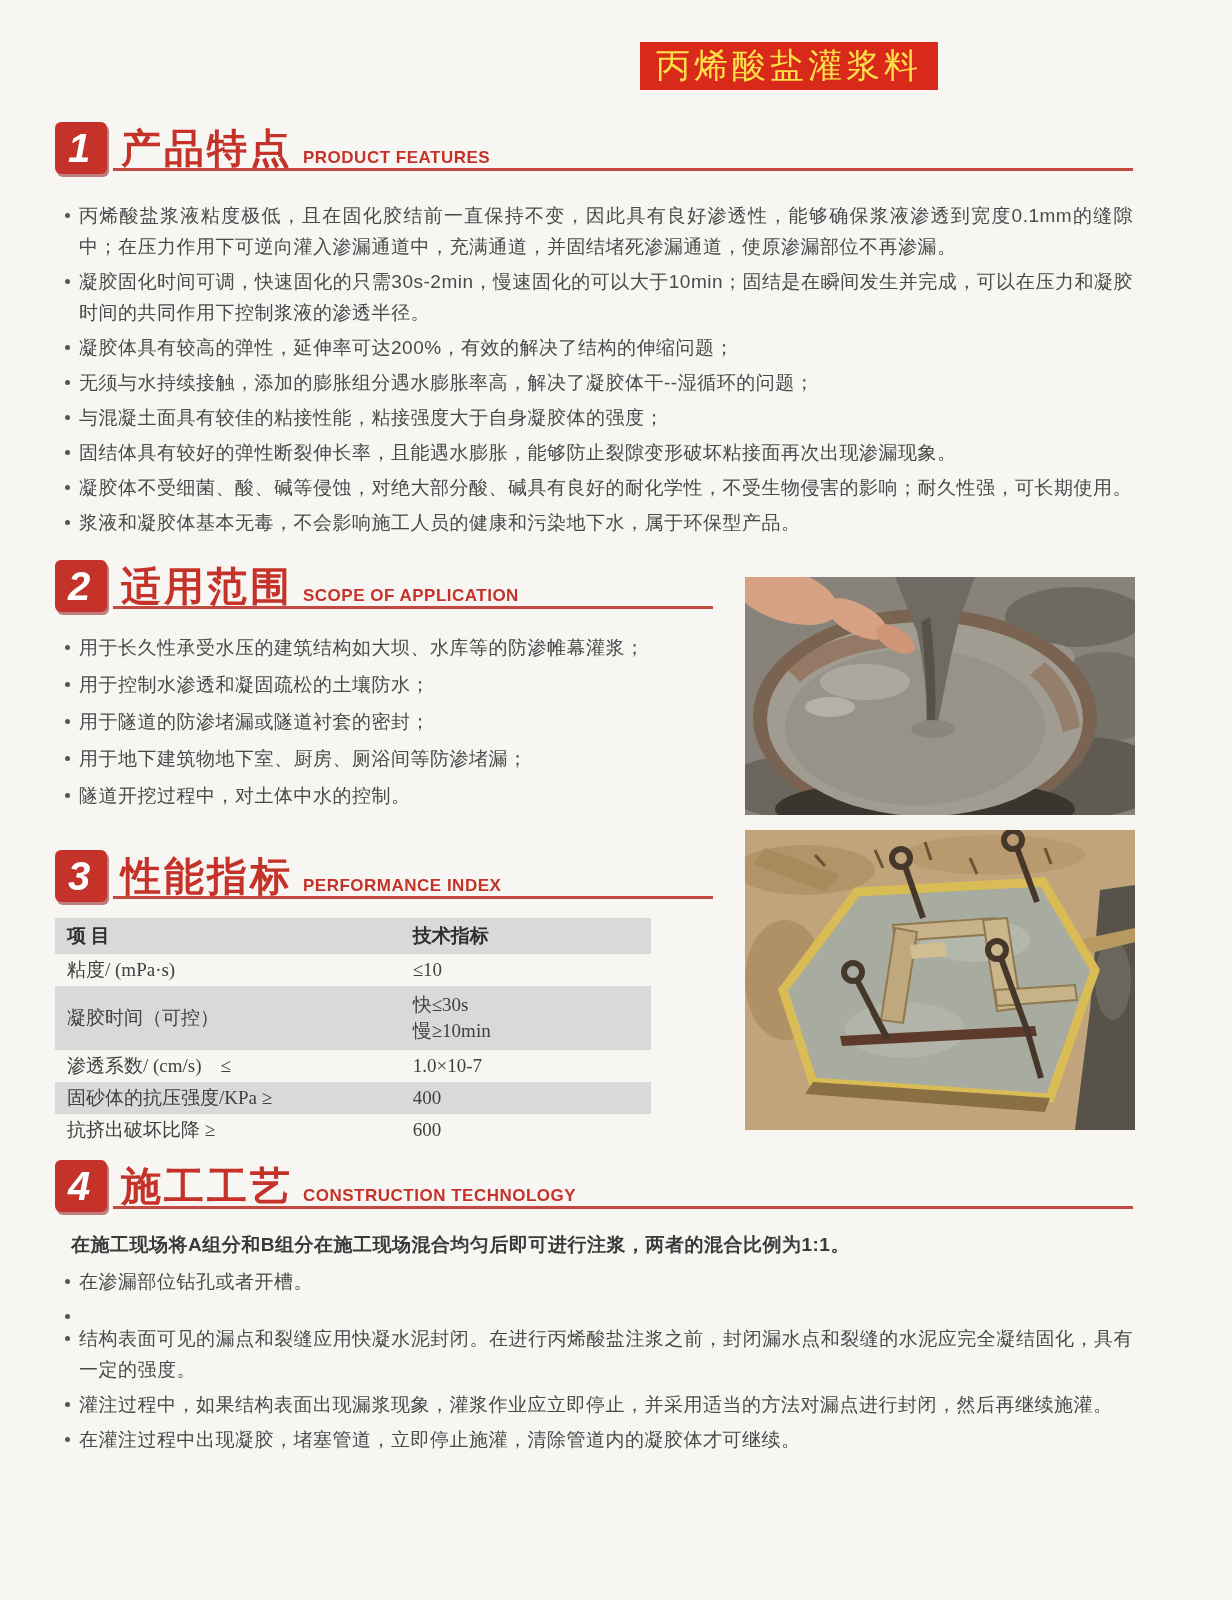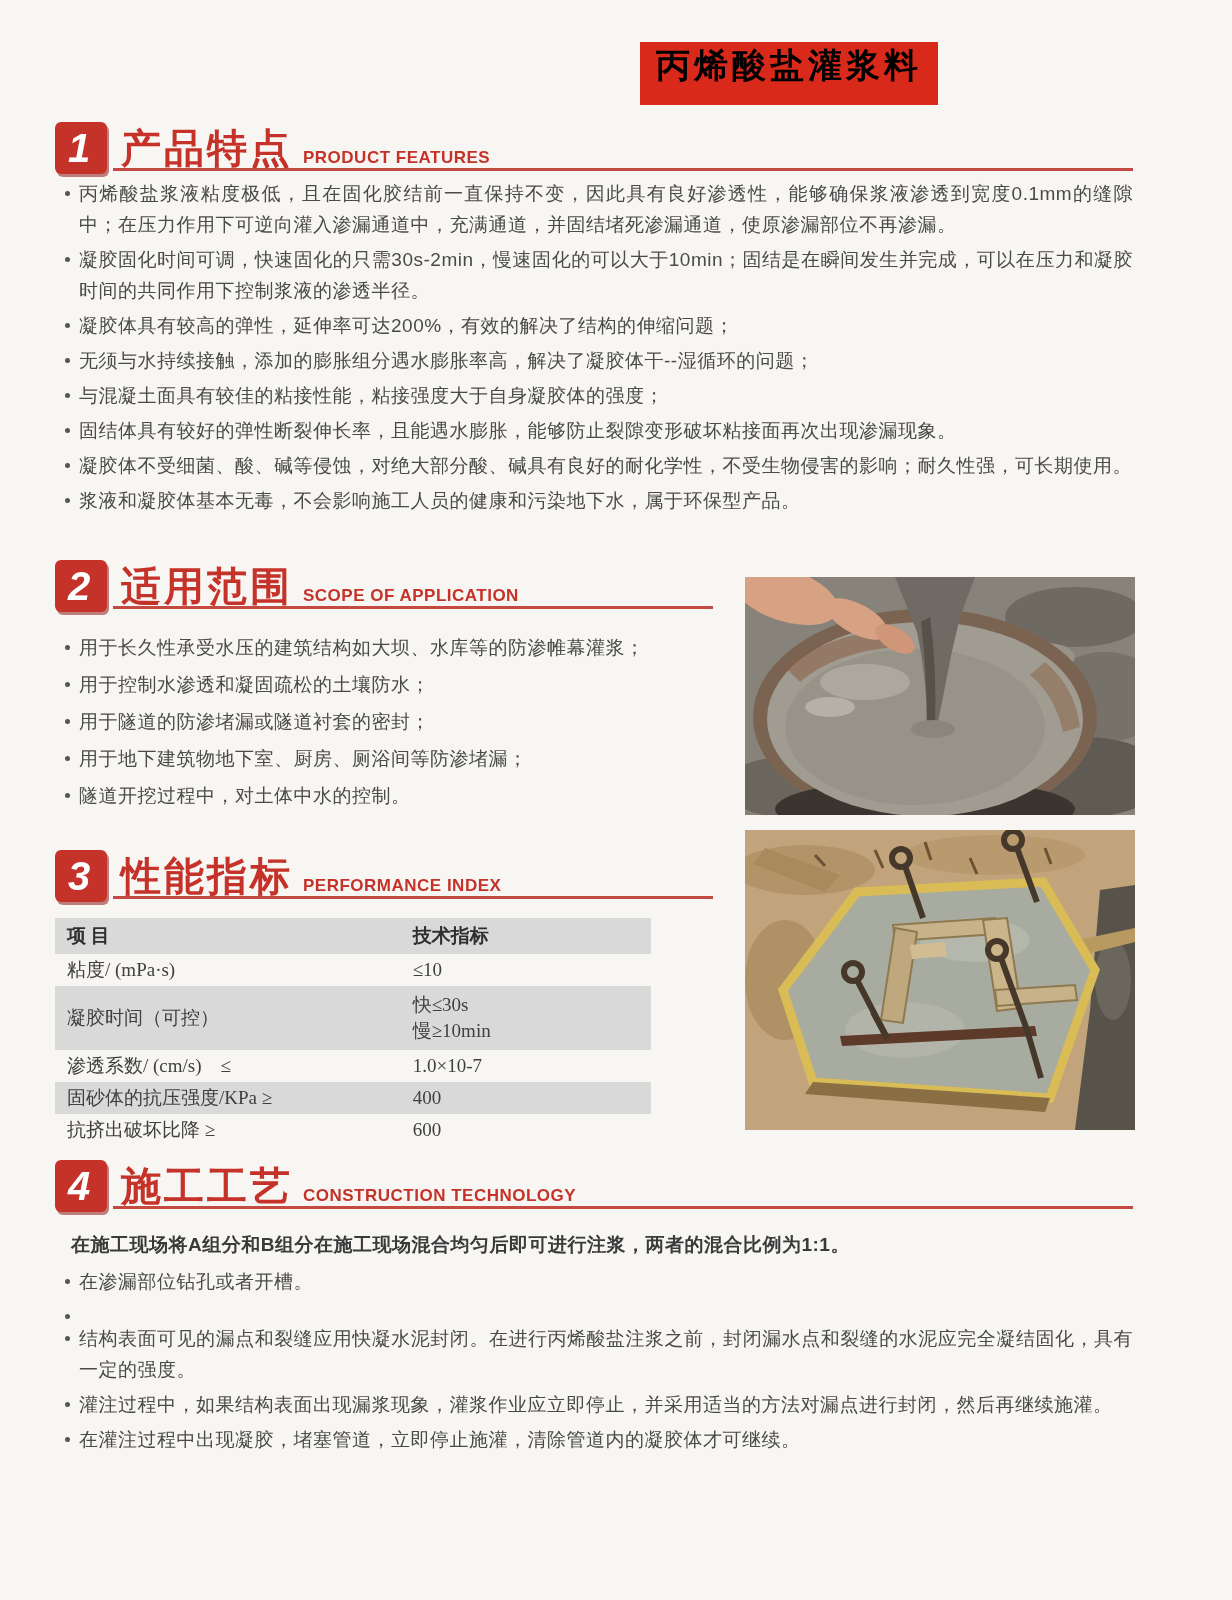--- a/index.html
+++ b/index.html
@@ -4,22 +4,22 @@
 <style>
   * { margin:0; padding:0; box-sizing:border-box; }
   html,body { background:#e8e6e2; }
   body { font-family:"Liberation Sans","DejaVu Sans",sans-serif; }
   .page {
     position:relative; width:1232px; height:1600px; margin:0 auto;
     background:#f8f6f3; overflow:hidden; color:#4a4a4a;
   }
   
   .title-box {
-    position:absolute; top:42px; left:640px; height:63px;
-    background:#d8291a; color:#000000; font-size:34px; font-weight:bold;
+    position:absolute; top:42px; left:640px; height:48px;
+    background:#d8291a; color:#fde047; font-size:34px; font-weight:normal;
     letter-spacing:4px; padding:4px 16px 6px 16px; line-height:38px;
   }
   
   .sec { position:absolute; left:55px; }
   .sec-header { position:relative; display:flex; align-items:flex-end; height:56px; }
   .sec-header::after {
     content:""; position:absolute; left:58px; right:0; bottom:3px; height:3px;
     background:#c24a40;
   }
   .num {
@@ -31,21 +31,21 @@
   }
   .cn {
     color:#c5322a; font-size:40px; font-weight:bold; letter-spacing:3px;
     margin:0 0 6px 14px; line-height:1;
   }
   .en {
     color:#c5322a; font-size:17px; font-weight:bold; letter-spacing:.5px;
     margin:0 0 8px 10px; line-height:1;
   }
   
-  .bullets { margin-top:4px; }
+  .bullets { margin-top:26px; }
   .b-item { display:flex; margin-bottom:4px; }
   .dot {
     flex:0 0 5px; width:5px; height:5px; border-radius:50%;
     background:#555; margin:13px 9px 0 10px;
   }
   .b-text { font-size:19px; line-height:31px; color:#4a4a4a; letter-spacing:.5px; text-align:justify; }
   
   .ptable { margin-top:16px; width:596px; border-collapse:collapse; font-size:19px; color:#3f3f3f; }
   .ptable td { padding:3px 4px 3px 12px; vertical-align:middle; line-height:26px;font-family:Liberation Serif, serif; }
   .ptable .col-item { width:58%; }

